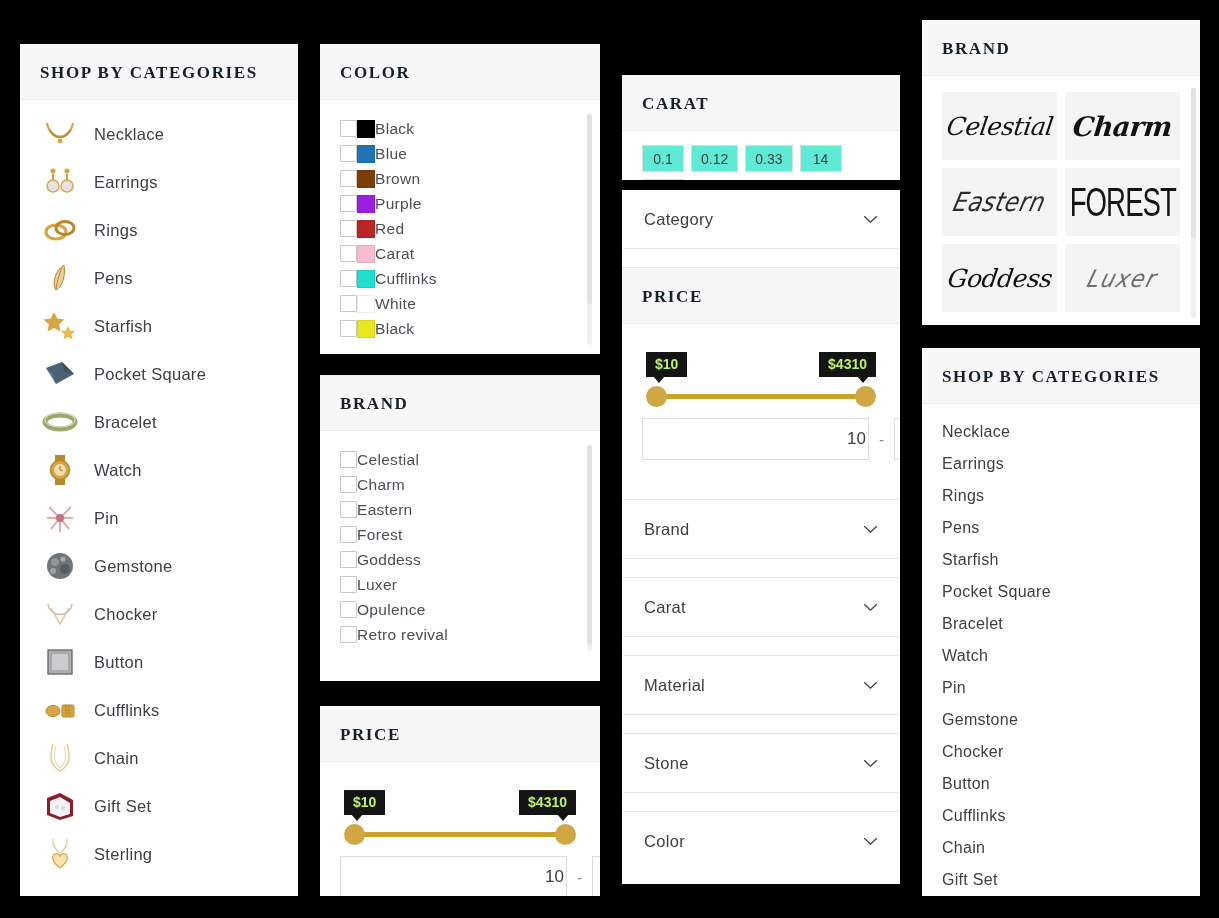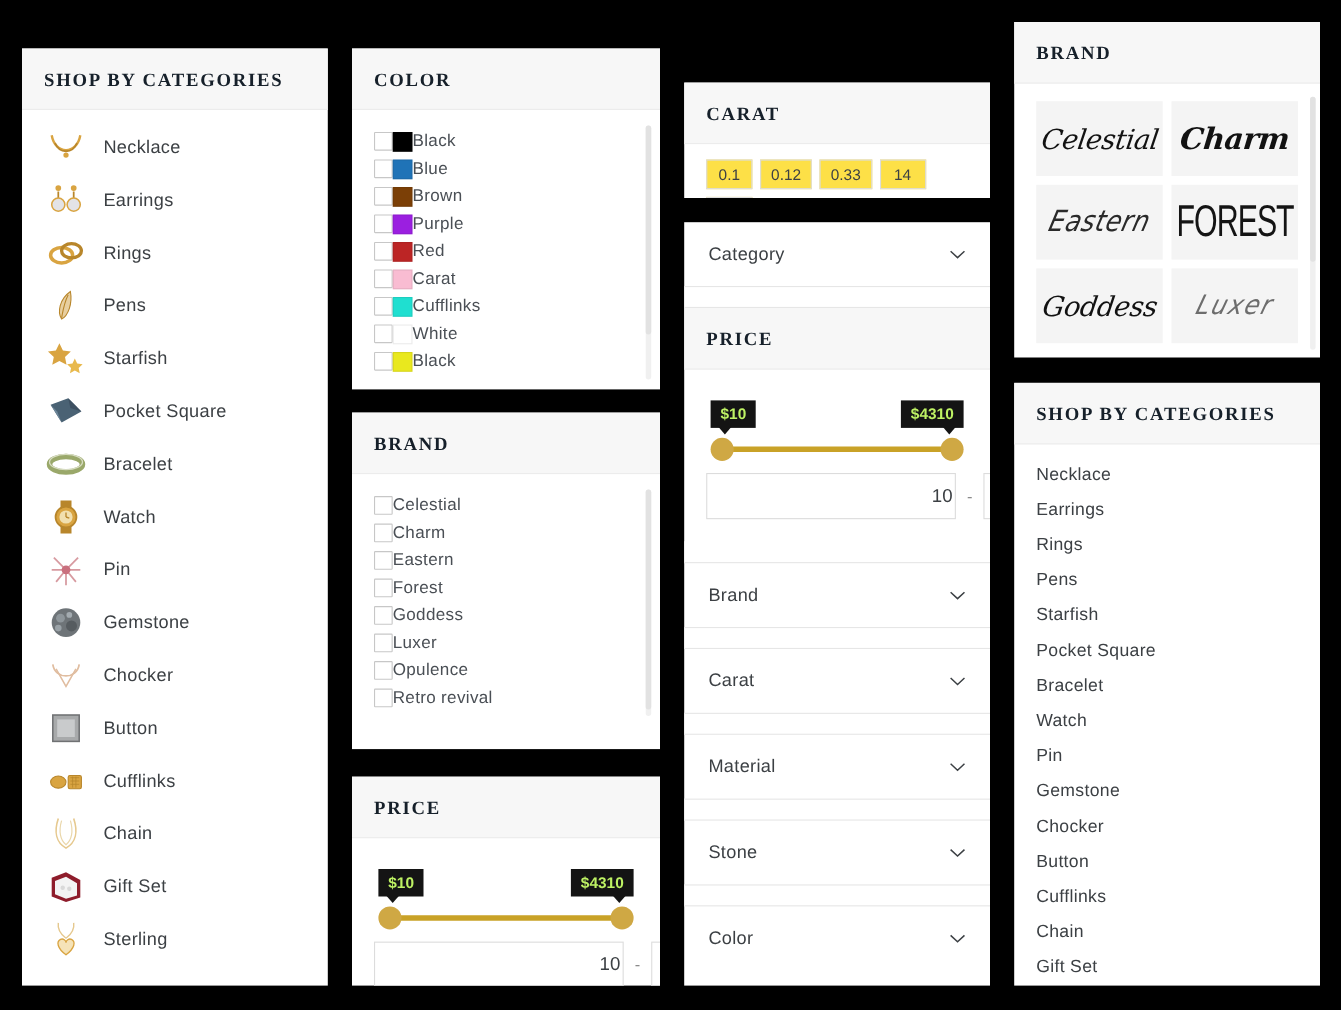--- a/index.html
+++ b/index.html
@@ -91,21 +91,21 @@
     position: absolute;
     left: 0; width: 5px;
     background: #e2e2e2;
     border-radius: 3px;
   }
 
   
   .chips { display: flex; gap: 7px; flex-wrap: wrap; }
   .chip {
     border: 1px solid #dcdcdc;
-    background: #fde047;
+    background: #5eead4;
     min-width: 42px;
     height: 27px;
     padding: 12px 9px;
     display: flex; align-items: center; justify-content: center;
     font-size: 14px;
     color: #3c4044;
     cursor: pointer;
   }
 
   
@@ -554,21 +554,21 @@
       <div class="chips" id="caratChips">
           <div class="chip">0.1</div>
           <div class="chip">0.12</div>
           <div class="chip">0.33</div>
           <div class="chip">14</div>
           <div class="chip">9</div>
         </div>
     </div>
   </section>
 
-  <section class="panel" style="left:622px; top:202px; width:278px; height:694px;">
+  <section class="panel" style="left:622px; top:190px; width:278px; height:694px;">
     <div id="accordion">
         <div class="acc-head">
           <span class="acc-label">Category</span>
           <span>
             <svg class="chev" viewBox="0 0 16 10">
               <path d="M1 1.5 L8 8 L15 1.5" fill="none" stroke="#3c4044" stroke-width="1.5"></path>
             </svg>
           </span>
         </div>
         <div class="acc-gap"></div>

